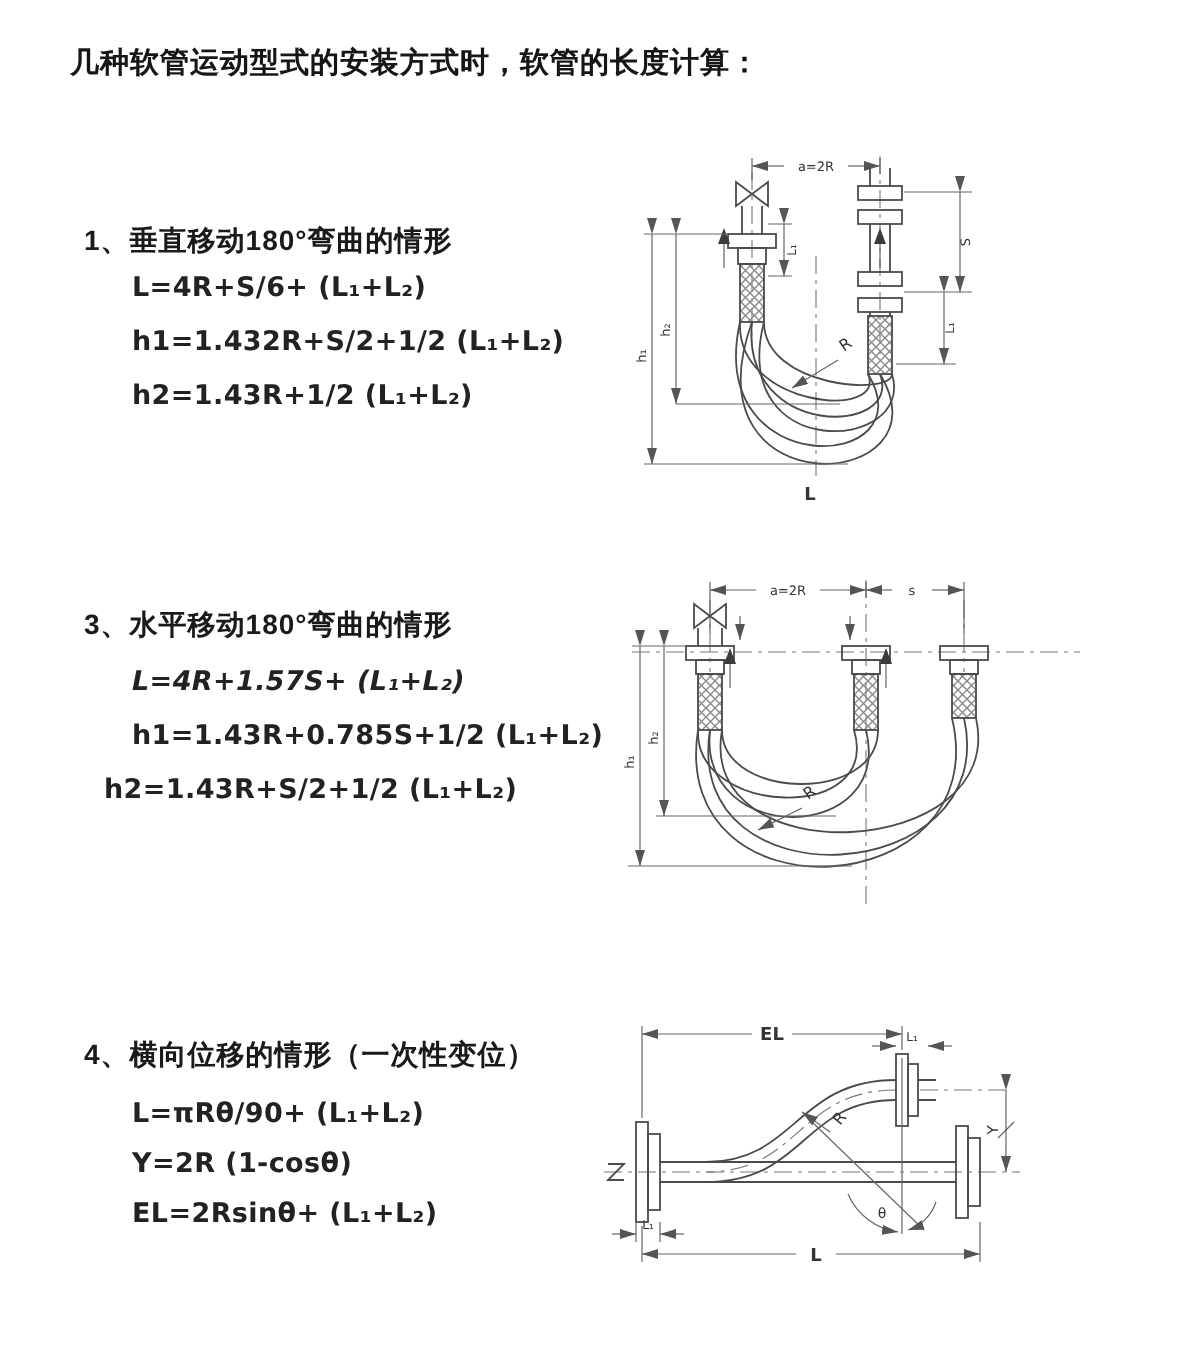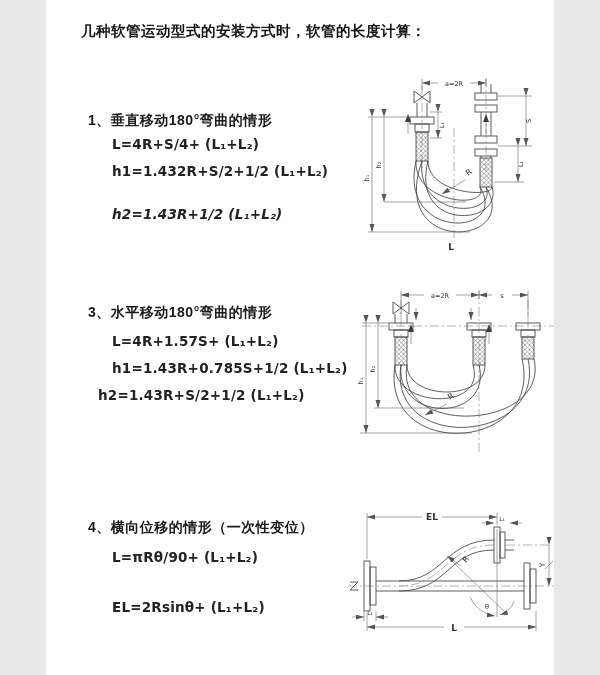--- a/index.html
+++ b/index.html
@@ -1,17 +1,17 @@
 <!DOCTYPE html>
 <html><head>
 <meta charset="utf-8">
 <style>
   html,body{margin:0;padding:0;background:#e8e8e8;}
   .page{
-    position:relative;width:508px;height:675px;margin:0 auto;
+    position:relative;width:600px;height:675px;margin:0 auto;
     background:#ffffff;overflow:hidden;
     font-family:"Liberation Sans","DejaVu Sans",sans-serif;color:#1d1d1d;
   }
   .doc-title{
     position:absolute;left:35px;top:22px;font-size:14.5px;font-weight:bold;
     letter-spacing:0.5px;color:#161616;
   }
   .sec-heading{position:absolute;font-size:14px;font-weight:bold;color:#1a1a1a;letter-spacing:0.5px;}
   .formula{
     position:absolute;font-size:13.5px;font-weight:bold;color:#222;
@@ -41,23 +41,23 @@
       </marker>
       <pattern id="hx" width="4.5" height="4.5" patternUnits="userSpaceOnUse">
         <path d="M0 0 L4.5 4.5 M4.5 0 L0 4.5" stroke="#8a8a8a" stroke-width="0.7" fill="none"></path>
       </pattern>
     </defs>
   </svg>
 
   <div class="doc-title">几种软管运动型式的安装方式时，软管的长度计算：</div>
 
   <div class="sec-heading" style="left:42px;top:112px;">1、垂直移动180°弯曲的情形</div>
-  <div class="formula" style="left:66px;top:136px;">L=4R+S/4+ (L₁+L₂)</div>
+  <div class="formula" style="left:66px;top:136px;">L=4R+S/6+ (L₁+L₂)</div>
   <div class="formula" style="left:66px;top:163px;text-align:right;">h1=1.432R+S/2+1/2 (L₁+L₂)</div>
-  <div class="formula" style="left:66px;top:206px;font-style:italic;">h2=1.43R+1/2 (L₁+L₂)</div>
+  <div class="formula" style="left:66px;top:190px;">h2=1.43R+1/2 (L₁+L₂)</div>
 
   <svg class="dgm" style="left:312px;top:70px;" width="280" height="190" viewBox="0 0 280 190">
 
     <path class="cl" d="M64 16 V 98"></path>
     <path class="cl" d="M128 8 V 108"></path>
     <path class="cl" d="M96 58 V 168"></path>
 
     <path class="dim" d="M64 20 V 9 M128 17 V 9"></path>
     <path class="dim" d="M80 13 H 64" marker-end="url(#ar)"></path>
     <path class="dim" d="M112 13 H 128" marker-end="url(#ar)"></path>
@@ -105,21 +105,21 @@
     <path class="dim" d="M160 76 V 112" marker-start="url(#ar)" marker-end="url(#ar)"></path>
     <text font-size="6" text-anchor="middle" transform="rotate(-90 165 94)" x="165" y="94">L₁</text>
 
     <text font-size="8" transform="rotate(-35 110 106)" x="110" y="106">R</text>
     <path class="dim" d="M107 110 L 84 124" marker-end="url(#ar)"></path>
 
     <text x="93" y="180" font-size="9" font-weight="bold" text-anchor="middle">L</text>
   </svg>
 
   <div class="sec-heading" style="left:42px;top:304px;">3、水平移动180°弯曲的情形</div>
-  <div class="formula" style="left:66px;top:333px;">L=4R+1.57S+ (L₁+L₂)</div>
+  <div class="formula" style="left:66px;top:333px;font-style:italic;">L=4R+1.57S+ (L₁+L₂)</div>
   <div class="formula" style="left:66px;top:360px;">h1=1.43R+0.785S+1/2 (L₁+L₂)</div>
   <div class="formula" style="left:52px;top:387px;">h2=1.43R+S/2+1/2 (L₁+L₂)</div>
 
   <svg class="dgm" style="left:308px;top:282px;" width="285" height="178" viewBox="0 0 285 178">
 
     <path class="cl" d="M125 8 V 170"></path>
     <path class="cl" d="M8 44 H 232"></path>
     <path class="cl" d="M47 18 V 54 M174 18 V 54"></path>
 
     <path class="dim" d="M47 35 V 9 M174 35 V 9 M125 9 V 17"></path>
@@ -166,20 +166,21 @@
     <path class="dim" d="M24 41 V 126" marker-start="url(#ar)" marker-end="url(#ar)"></path>
     <text font-size="6.5" text-anchor="middle" transform="rotate(-90 9 99)" x="9" y="99">h₁</text>
     <text font-size="6.5" text-anchor="middle" transform="rotate(-90 21 87)" x="21" y="87">h₂</text>
 
     <text font-size="8" transform="rotate(-35 96 118)" x="96" y="118">R</text>
     <path class="dim" d="M93 122 L 71 133" marker-end="url(#ar)"></path>
   </svg>
 
   <div class="sec-heading" style="left:42px;top:519px;">4、横向位移的情形（一次性变位）</div>
   <div class="formula" style="left:66px;top:549px;">L=πRθ/90+ (L₁+L₂)</div>
+  <div class="formula" style="left:66px;top:574px;">Y=2R (1-cosθ)</div>
   <div class="formula" style="left:66px;top:599px;">EL=2Rsinθ+ (L₁+L₂)</div>
 
   <svg class="dgm" style="left:298px;top:503px;" width="295" height="145" viewBox="0 0 295 145">
 
     <path class="cl" d="M4 83 H 212"></path>
     <path class="part" d="M6 79 H 14 L 6 87 H 14" stroke-width="0.7"></path>
 
     <path class="cl" d="M150 42 C 101 42, 102 83, 55 83"></path>
     <path class="cl" d="M162 42 H 205"></path>
 

